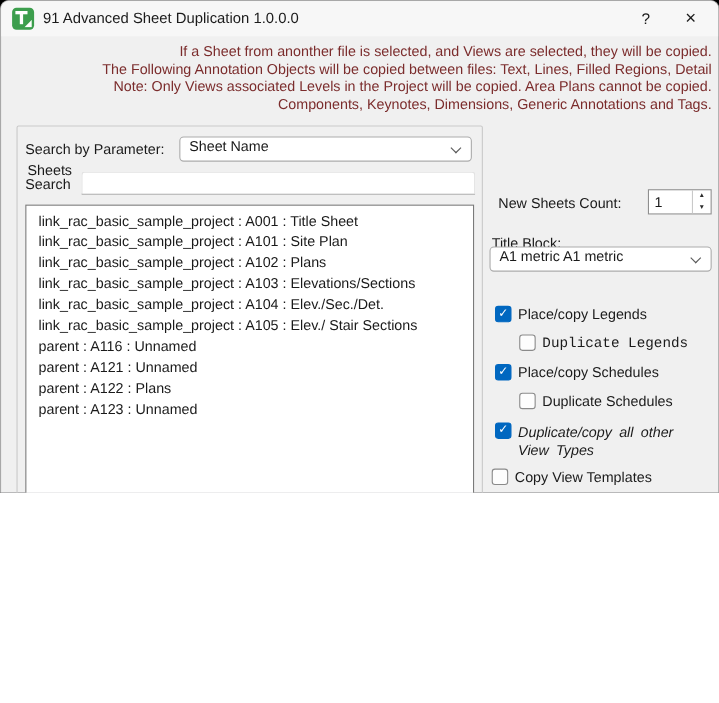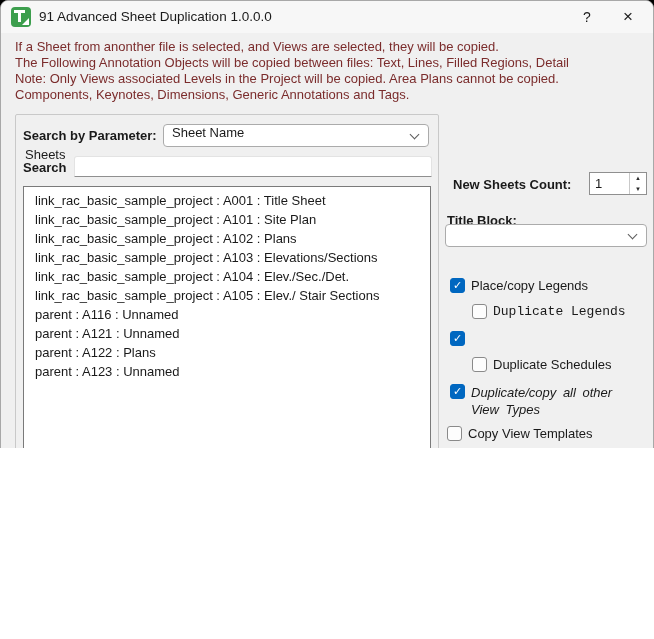--- a/index.html
+++ b/index.html
@@ -22,28 +22,28 @@
   .title { position:absolute; left:38px; top:0; height:32px; line-height:32px;
            font-size:13.5px; color:#1b1b1b; white-space:nowrap; }
   .tb-btn { position:absolute; top:0; width:34px; height:31px; border:none; background:transparent;
             font-family:"Liberation Sans", sans-serif; font-size:14px; color:#1b1b1b;
             display:flex; align-items:center; justify-content:center; cursor:default; }
   .tb-help  { left:569px; }
   .tb-close { left:610px; font-size:17px; }
 
   
   .info { position:absolute; left:14px; top:38px; width:632px; color:#7b2c2c; }
-  .info div { line-height:16px; white-space:nowrap; }
+  .info div { line-height:16px; white-space:nowrap;text-align:right; }
 
   
   .groupbox { position:absolute; left:14px; top:113px; width:424px; height:489px;
               border:1px solid #c9c9c9; border-radius:2px; }
   .groupbox-label { position:absolute; left:5px; top:-8px; background:#f0f0f0; padding:0 4px;margin-top:40px; }
 
-  .lbl { position:absolute; white-space:nowrap;font-weight:bold; }
+  .lbl { position:absolute; white-space:nowrap; }
 
   
   .combo { position:absolute; height:23px; background:#ffffff; border:1px solid #ababab;
            border-radius:4px; display:flex; align-items:flex-start; padding-left:8px; cursor:default; }
   .combo .chev { position:absolute; right:10px; top:7px; width:7px; height:7px;
                  border-right:1.3px solid #5c5c5c; border-bottom:1.3px solid #5c5c5c;
                  transform:rotate(45deg); transform-origin:center; margin-top:-1px; }
   .combo-param { left:162px; top:123px; width:266px; }
   .combo-title { left:444px; top:223px; width:202px; }
 
@@ -162,30 +162,32 @@
           <span>▲</span>
         </div>
         <div class="spin-btn">
           <span>▼</span>
         </div>
       </div>
     </div>
 
     <span class="lbl" style="left:446px; top:198px;margin-top:14px;">Title Block:</span>
     <div class="combo combo-title">
+      <span>A1 metric A1 metric</span>
       <span class="chev"></span>
     </div>
 
     <span class="cbx checked" style="left:449px; top:277px;">✓</span>
     <span class="cbx-label" style="left:470px; top:277px;">Place/copy Legends</span>
 
     <span class="cbx unchecked" style="left:471px; top:303px;"></span>
     <span class="cbx-label" style="left:492px; top:303px;font-family:Liberation Mono, monospace;">Duplicate Legends</span>
 
     <span class="cbx checked" style="left:449px; top:330px;">✓</span>
+    <span class="cbx-label" style="left:470px; top:330px;">Place/copy Schedules</span>
 
     <span class="cbx unchecked" style="left:471px; top:356px;"></span>
     <span class="cbx-label" style="left:492px; top:356px;">Duplicate Schedules</span>
 
     <span class="cbx checked" style="left:449px; top:383px;">✓</span>
     <span class="cbx-label wrap" style="left:470px; top:383px;font-style:italic;">Duplicate/copy all other View Types</span>
 
     <span class="cbx unchecked" style="left:446px; top:425px;"></span>
     <span class="cbx-label" style="left:467px; top:425px;">Copy View Templates</span>
 

